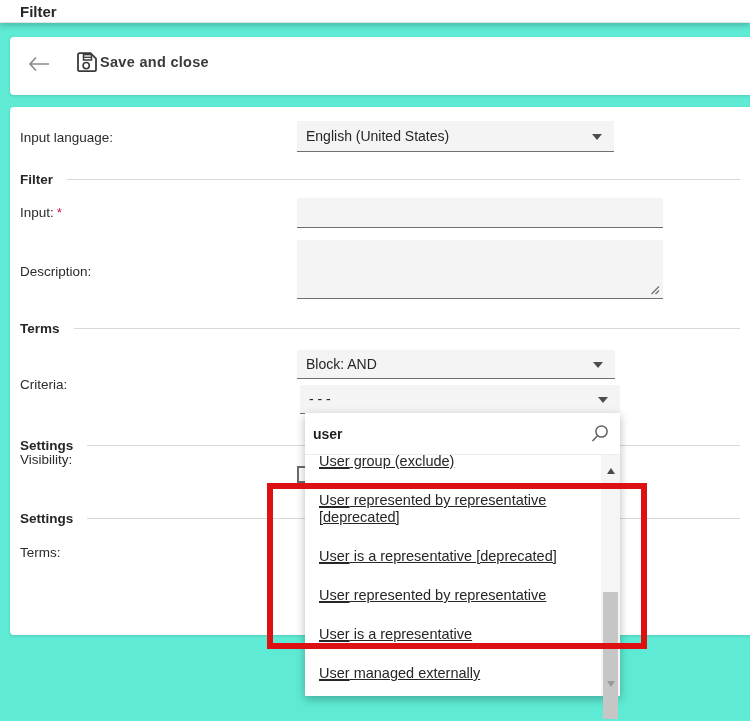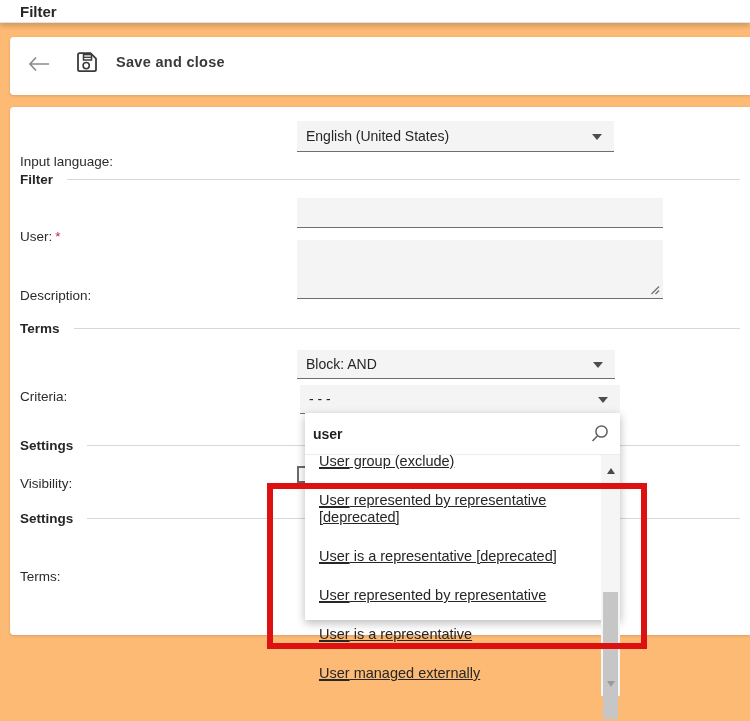--- a/index.html
+++ b/index.html
@@ -1,38 +1,38 @@
 <!DOCTYPE html>
 <html><head>
 <meta charset="utf-8">
 <style>
   * { margin:0; padding:0; box-sizing:border-box; }
   html,body { background:#e9e9e9; }
   body { font-family:"Liberation Sans", sans-serif; color:#2b2b2b; }
-  #screen { position:relative; width:750px; height:721px; overflow:hidden; background:#fdba74; }
+  #screen { position:relative; width:750px; height:721px; overflow:hidden; background:#5eead4; }
 
   
   .top-strip { position:absolute; left:0; top:0; width:750px; height:23px; background:#fff;
                border-bottom:1px solid #e2e2e2; box-shadow:0 3px 5px rgba(0,0,0,0.18); z-index:1; }
   .page-title { position:absolute; left:20px; top:3px; font-size:15px; font-weight:bold; color:#262626; }
 
   
   .card { position:absolute; left:10px; right:0; background:#fff; border-radius:4px 0 0 4px;
           box-shadow:0 1px 3px rgba(0,0,0,0.14); z-index:1; }
   #toolbar-card { top:37px; height:58px; }
   #main-card { top:107px; height:528px; }
 
   
   .back-btn { position:absolute; left:26px; top:51px; width:26px; height:26px; cursor:pointer; z-index:2; }
-  .save-close { position:absolute; left:76px; top:51px; display:flex; align-items:center; gap:18px;
+  .save-close { position:absolute; left:76px; top:51px; display:flex; align-items:center; gap:2px;
                 cursor:pointer; z-index:2; }
   .save-close .lbl { font-size:14.5px; font-weight:bold; color:#3a3a3a; letter-spacing:0.3px; }
 
   
-  .flabel { position:absolute; left:20px; font-size:13.5px; color:#2b2b2b; z-index:2;margin-top:24px; }
+  .flabel { position:absolute; left:20px; font-size:13.5px; color:#2b2b2b; z-index:2; }
   .req { color:#c2185b; margin-left:3px; }
   .section-header { position:absolute; left:20px; right:10px; display:flex; align-items:center;
                     gap:14px; z-index:2; }
   .section-header .txt { font-size:13.5px; font-weight:bold; color:#262626; white-space:nowrap; }
   .section-header .rule { flex:1; height:1px; background:#d8d8d8; }
 
   
   .field { position:absolute; background:#f4f4f4; border-bottom:1px solid #6f6f6f; z-index:2; }
   .select-field { display:flex; align-items:center; padding:0 26px 0 9px; font-size:14px; color:#262626;
                   cursor:pointer; }
@@ -42,21 +42,21 @@
   input.text-field { position:absolute; background:#f4f4f4; border:none; border-bottom:1px solid #6f6f6f;
                      font-family:"Liberation Sans",sans-serif; font-size:14px; padding:0 9px; z-index:2; }
   .textarea-field { position:absolute; background:#f4f4f4; border-bottom:1px solid #6f6f6f; z-index:2; }
   .resize-grip { position:absolute; right:3px; bottom:3px; }
 
   
   .checkbox { position:absolute; left:297px; top:466px; width:17px; height:17px;
               border:2px solid #6b6b6b; background:#fff; z-index:2; cursor:pointer; }
 
   
-  .dropdown-panel { position:absolute; left:305px; top:413px; width:315px; height:207px; background:#fff;
+  .dropdown-panel { position:absolute; left:305px; top:413px; width:315px; height:283px; background:#fff;
                     box-shadow:0 3px 9px rgba(0,0,0,0.28); z-index:5; }
   .dd-search { position:relative; height:42px; border-bottom:1px solid #ececec; }
   .dd-search input { position:absolute; left:8px; top:8px; width:270px; height:26px; border:none;
                      outline:none; font-family:"Liberation Sans",sans-serif; font-size:14px;
                      font-weight:bold; color:#1f1f1f; background:transparent; }
   .dd-search .mag { position:absolute; right:10px; top:11px; }
   .dd-list { position:absolute; left:0; top:42px; width:296px; height:241px; overflow:hidden; }
   .list-inner { transform:translateY(-13px); }
   .dd-item { padding:11px 20px 11px 14px; font-size:14.5px; color:#262626; line-height:17px;
              white-space:pre-line; cursor:pointer;text-decoration:underline; }
@@ -111,38 +111,38 @@
     <span>English (United States)</span>
     <span class="caret"></span>
   </div>
 
   <div class="section-header" style="top:172px;">
     <span class="txt">Filter</span>
     <span class="rule"></span>
   </div>
 
   <div class="flabel" style="top:205px;">
-    <span>User:</span><span class="req">*</span>
+    <span>Input:</span><span class="req">*</span>
   </div>
   <input class="text-field" style="left: 297px; top: 198px; width: 366px; height: 30px;" type="text" value="">
 
   <div class="flabel" style="top:264px;">Description:</div>
   <div class="textarea-field" style="left:297px; top:240px; width:366px; height:59px;">
     <svg class="resize-grip" width="11" height="11" viewBox="0 0 11 11">
       <line x1="10" y1="2.5" x2="2.5" y2="10" stroke="#6f6f6f" stroke-width="1.2"></line>
       <line x1="10" y1="6.5" x2="6.5" y2="10" stroke="#6f6f6f" stroke-width="1.2"></line>
     </svg>
   </div>
 
   <div class="section-header" style="top:321px;">
     <span class="txt">Terms</span>
     <span class="rule"></span>
   </div>
 
-  <div class="flabel" style="top:365px;">Criteria:</div>
+  <div class="flabel" style="top:377px;">Criteria:</div>
   <div class="field select-field" style="left:297px; top:350px; width:318px; height:29px;">
     <span>Block: AND</span>
     <span class="caret"></span>
   </div>
   <div class="field select-field" style="left:300px; top:385px; width:320px; height:29px;">
     <span>- - -</span>
     <span class="caret"></span>
   </div>
 
   <div class="section-header" style="top:438px;">

